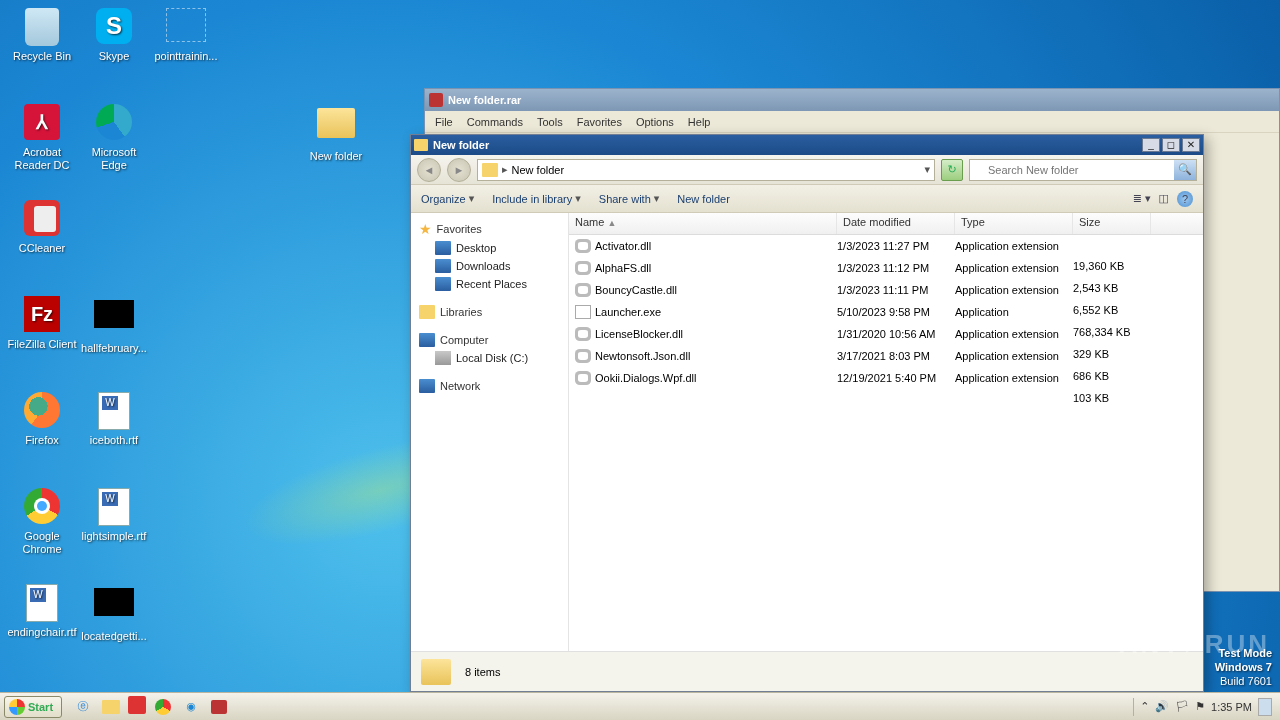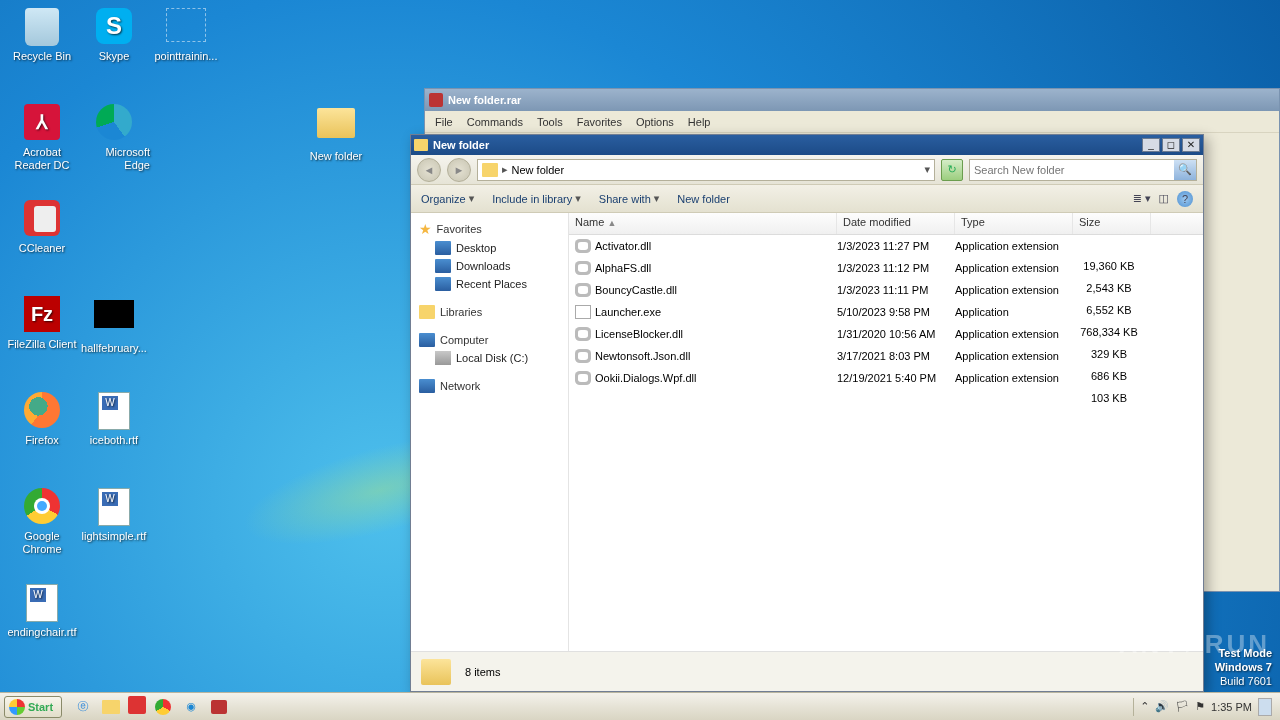--- a/index.html
+++ b/index.html
@@ -46,21 +46,21 @@
 .exp-title .wbtns{ margin-left:auto; display:flex;}
 .exp-title .wbtn{ width:18px; height:14px; margin-left:2px; background:#d6dbe5; border:1px solid #6b7a90; color:#222; font-size:10px; text-align:center; line-height:12px; cursor:pointer;}
 .exp-nav{ height:30px; background:linear-gradient(#f5f4ee,#e6e4d6); border-bottom:1px solid #cfcbb6; display:flex; align-items:center; gap:6px; padding:0 6px;}
 .navbtn{ width:24px; height:24px; border-radius:50%; background:radial-gradient(#e4e1d2,#c8c5b2); border:1px solid #b4b09a; cursor:pointer; display:flex; align-items:center; justify-content:center; color:#888;}
 .address{ flex:1; height:22px; background:#fff; border:1px solid #b4b09a; display:flex; align-items:center; padding:0 4px; gap:4px;}
 .address .fld{ width:16px;height:14px;background:#f7d46b;border-radius:1px;}
 .address input{ border:none; outline:none; flex:1; background:transparent;}
 .address .dd{color:#555;}
 .refresh{ width:22px; height:22px; background:linear-gradient(#d4ecc7,#9cce7f); border:1px solid #6b9d4e; border-radius:2px; color:#2a5; display:flex;align-items:center;justify-content:center;cursor:pointer;}
 .search{ width:228px; height:22px; background:#fff; border:1px solid #b4b09a; display:flex; align-items:center;}
-.search input{ border:none; outline:none; flex:1; padding:0 4px; color:#888;}
+.search input{ border:none; outline:none; flex:1; padding:0 18px; color:#888;}
 .search .go{ width:22px; height:100%; background:linear-gradient(#cde0f4,#8eb3dc); display:flex; align-items:center; justify-content:center; color:#236; cursor:pointer;}
 .toolbar{ height:28px; background:linear-gradient(#f2f0e6,#e4e1d0); border-bottom:1px solid #cfcbb6; display:flex; align-items:center; gap:18px; padding:0 10px;}
 .toolbar .tb{ color:#1a3f70; cursor:pointer; display:flex; align-items:center; gap:3px;}
 .toolbar .right{ margin-left:auto; display:flex; gap:8px; align-items:center;}
 .toolbar .right div{cursor:pointer; color:#445;}
 .toolbar .help{ width:16px;height:16px; border-radius:50%; background:radial-gradient(#9fc9f0,#4a8ed0); color:#fff; text-align:center; line-height:16px;}
 
 .body{ flex:1; display:flex; overflow:hidden;}
 .navpane{ width:158px; background:#fff; border-right:1px solid #e4e4e4; padding:6px 4px; overflow:hidden;}
 .navgrp{ margin-bottom:10px;}
@@ -72,21 +72,21 @@
 .files{ flex:1; display:flex; flex-direction:column;}
 .cols{ height:22px; background:linear-gradient(#fdfdfd,#f0f0f0); border-bottom:1px solid #dcdcdc; display:flex; color:#333;}
 .col{ padding:3px 6px; border-right:1px solid #e6e6e6; cursor:pointer;}
 .c-name{width:268px;} .c-date{width:118px;} .c-type{width:118px;} .c-size{width:78px; text-align:left;}
 .rows{ flex:1; overflow:auto;}
 .row{ display:flex; align-items:center; height:22px; padding-left:6px; cursor:pointer;}
 .row .fic{ width:16px; height:16px; margin-right:4px; display:flex; align-items:center; justify-content:center;}
 .row .rn{ width:242px;}
 .row .rd{ width:118px;}
 .row .rt{ width:118px;}
-.row .rs{ width:72px; text-align:center;margin-top:39px;}
+.row .rs{ width:72px; text-align:left;margin-top:39px;}
 
 .status{ height:40px; border-top:1px solid #e0e0e0; display:flex; align-items:center; padding:0 10px; gap:14px; background:#f4f3ec;}
 .status .big{ width:30px; height:26px; background:linear-gradient(#fce49a,#e9c35a); border-radius:2px;}
 
 .watermark{ position:absolute; right:10px; bottom:60px; color:rgba(255,255,255,.35); font-size:26px; font-weight:bold; letter-spacing:3px;}
 .watermark .tri{ display:inline-block; width:0;height:0; border-left:16px solid rgba(255,255,255,.35); border-top:10px solid transparent; border-bottom:10px solid transparent; margin:0 3px;}
 .testmode{ position:absolute; right:8px; bottom:32px; text-align:right; color:#fff; text-shadow:1px 1px 2px rgba(0,0,0,.6); line-height:14px;}
 
 
 .fld-y{ background:#f7d46b; border-radius:1px;}
@@ -120,21 +120,21 @@
         <div style="width:40px;height:34px;border:1px dashed rgba(255,255,255,.5);margin:auto;"></div>
       </div>
       <span>pointtrainin...</span>
     </div>
     <div class="di" style="left: 6px; top: 104px;">
       <div class="ic">
         <div style="width:36px;height:36px;background:#d6143a;border-radius:4px;color:#fff;font-size:20px;font-weight:bold;line-height:36px;margin:auto;">⅄</div>
       </div>
       <span>Acrobat Reader DC</span>
     </div>
-    <div class="di" style="left: 78px; top: 104px; text-align: right;">
+    <div class="di" style="left: 78px; top: 104px;">
       <div class="ic">
         <div style="width:36px;height:36px;border-radius:50%;background:conic-gradient(#3ac 0 40%,#1b87d4 0 70%,#0a5 0);margin:auto;"></div>
       </div>
       <span>Microsoft Edge</span>
     </div>
     <div class="di" style="left: 300px; top: 104px;">
       <div class="ic">
         <div style="width:38px;height:30px;background:linear-gradient(#fce49a,#e9c35a);border-radius:2px;margin:4px auto 0;"></div>
       </div>
       <span>New folder</span>
@@ -190,20 +190,26 @@
       </div>
       <span>lightsimple.rtf</span>
     </div>
     <div class="di" style="left: 6px; top: 584px;">
       <div class="ic">
         <div style="width:32px;height:38px;background:#fff;border:1px solid #8aa;margin:auto;position:relative;">
           <div style="position:absolute;left:3px;top:3px;width:16px;height:14px;background:#3a6cb5;color:#fff;font-size:10px;line-height:14px;">W</div>
         </div>
       </div>
       <span>endingchair.rtf</span>
+    </div>
+    <div class="di" style="left: 78px; top: 584px;">
+      <div class="ic">
+        <div style="width:40px;height:28px;background:#000;margin:4px auto 0;"></div>
+      </div>
+      <span>locatedgetti...</span>
     </div>
   </div>
 
 <div class="rar">
   <div class="rar-title">
     <div class="ricon"></div>
     <span>New folder.rar</span>
   </div>
   <div class="rar-menu" id="rar-menu">
       <span>File</span>

